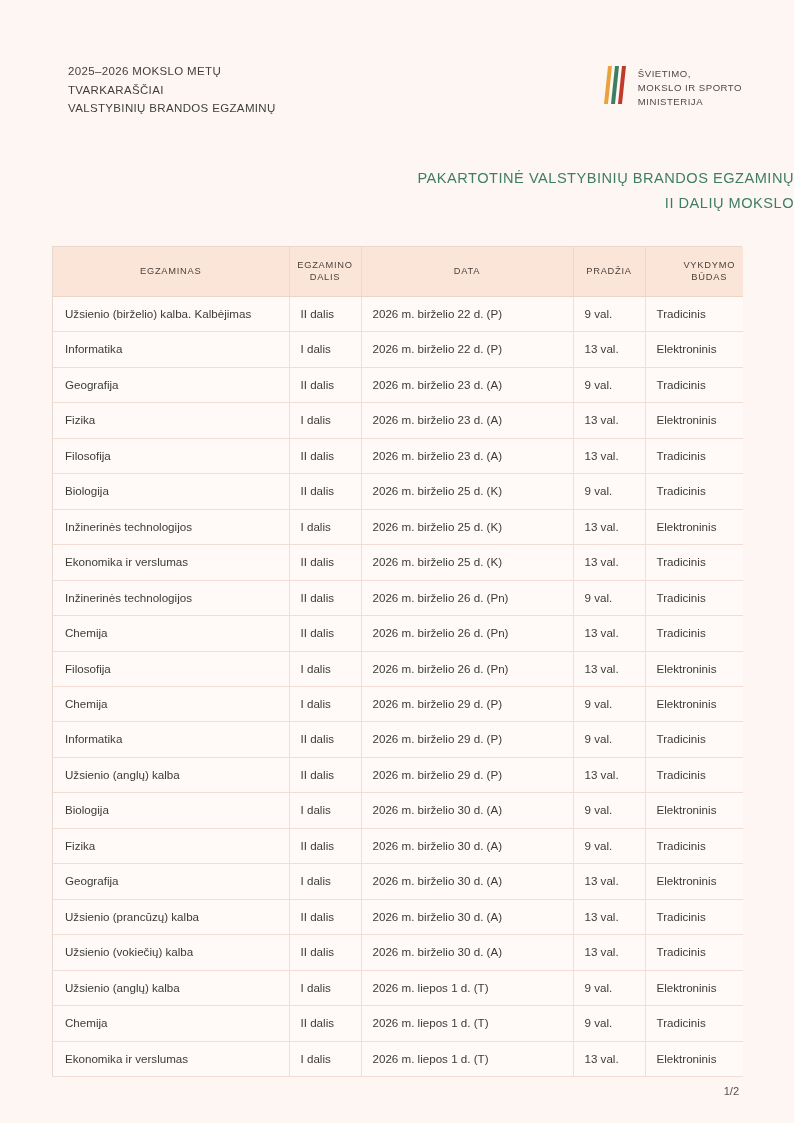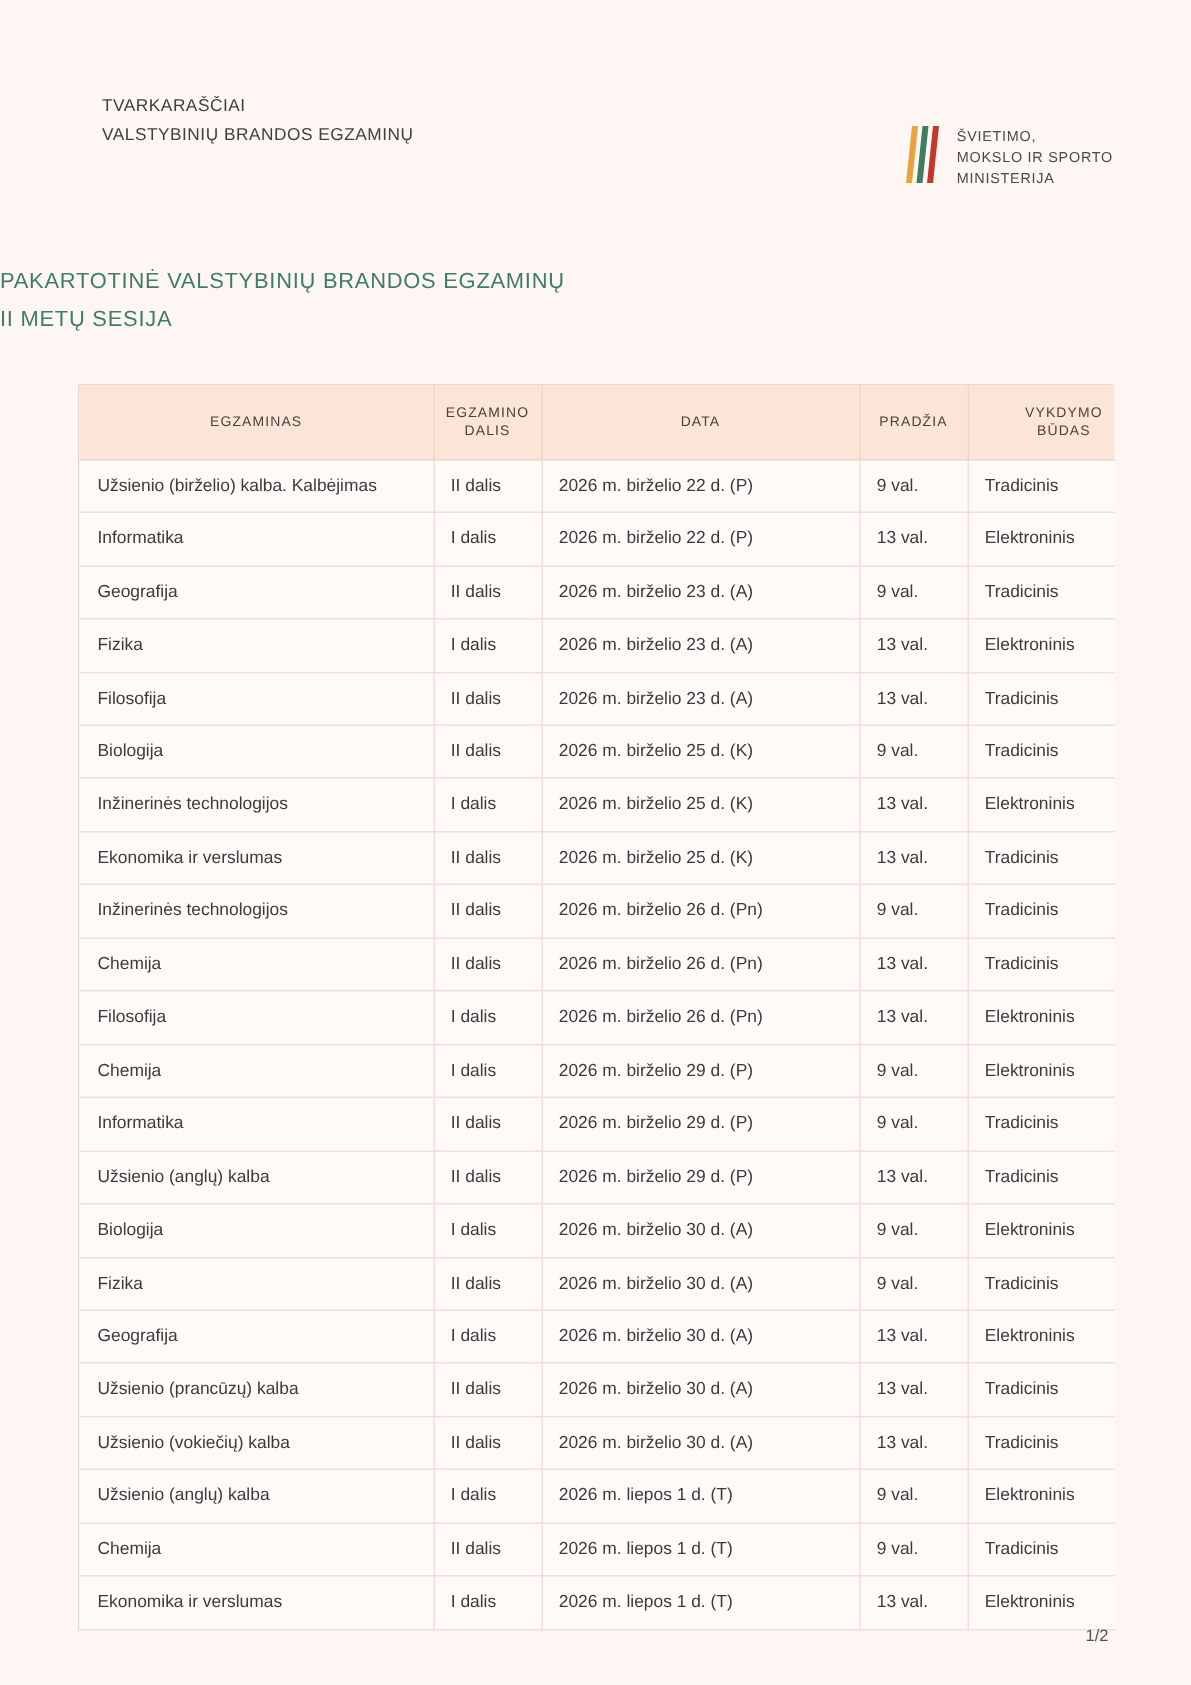--- a/index.html
+++ b/index.html
@@ -28,42 +28,41 @@
     line-height: 1.62;
     letter-spacing: 0.35px;
     color: #3f3f3f;
     text-transform: uppercase;
   }
   .header-right {
     display: flex;
     align-items: flex-start;
     gap: 11px;
     padding-top: 2px;
-    margin-top: 18px;
   }
   .logo-mark {
     width: 24px;
     height: 42px;
     position: relative;
     flex: none;
   }
   .logo-mark svg { display: block; }
   .ministry {
     font-size: 9.6px;
     line-height: 1.48;
     letter-spacing: 0.5px;
     color: #4a4a4a;
     text-transform: uppercase;
     padding-top: 3px;
   }
 
   
   .doc-title {
     margin-top: 48px;
-    text-align: left;
+    text-align: right;
     color: #3f7d63;
     font-size: 14.6px;
     letter-spacing: 0.5px;
     line-height: 1.75;
   }
   .doc-title .t2 { display: block; }
 
   
   .table-wrap {
     margin: 29px 52px 0 52px;
@@ -119,20 +118,21 @@
     bottom: 26px;
     font-size: 11px;
     color: #55504e;
   }
 </style>
 </head>
 <body>
 
 <div class="header">
   <div class="header-left">
+    <div>2025–2026  MOKSLO METŲ</div>
     <div>TVARKARAŠČIAI</div>
     <div>VALSTYBINIŲ BRANDOS EGZAMINŲ</div>
   </div>
   <div class="header-right">
     <span class="logo-mark">
       <svg width="24" height="42" viewBox="0 0 24 42" xmlns="http://www.w3.org/2000/svg">
         <path d="M5 2 L9 2 L5 40 L1 40 Z" fill="#e8a33d"></path>
         <path d="M12 2 L16 2 L12 40 L8 40 Z" fill="#3f7d63"></path>
         <path d="M19 2 L23 2 L19 40 L15 40 Z" fill="#c0392b"></path>
       </svg>
@@ -140,21 +140,21 @@
     <span class="ministry">
       <span style="display:block">ŠVIETIMO,</span>
       <span style="display:block">MOKSLO IR SPORTO</span>
       <span style="display:block">MINISTERIJA</span>
     </span>
   </div>
 </div>
 
 <div class="doc-title">
   <span class="t1">PAKARTOTINĖ VALSTYBINIŲ BRANDOS EGZAMINŲ</span>
-  <span class="t2">II METŲ SESIJA</span>
+  <span class="t2">II DALIŲ MOKSLO</span>
 </div>
 
 <div class="table-wrap">
   <table>
     <colgroup>
       <col class="col-exam">
         <col class="col-part">
         <col class="col-date">
         <col class="col-start">
         <col class="col-mode">

